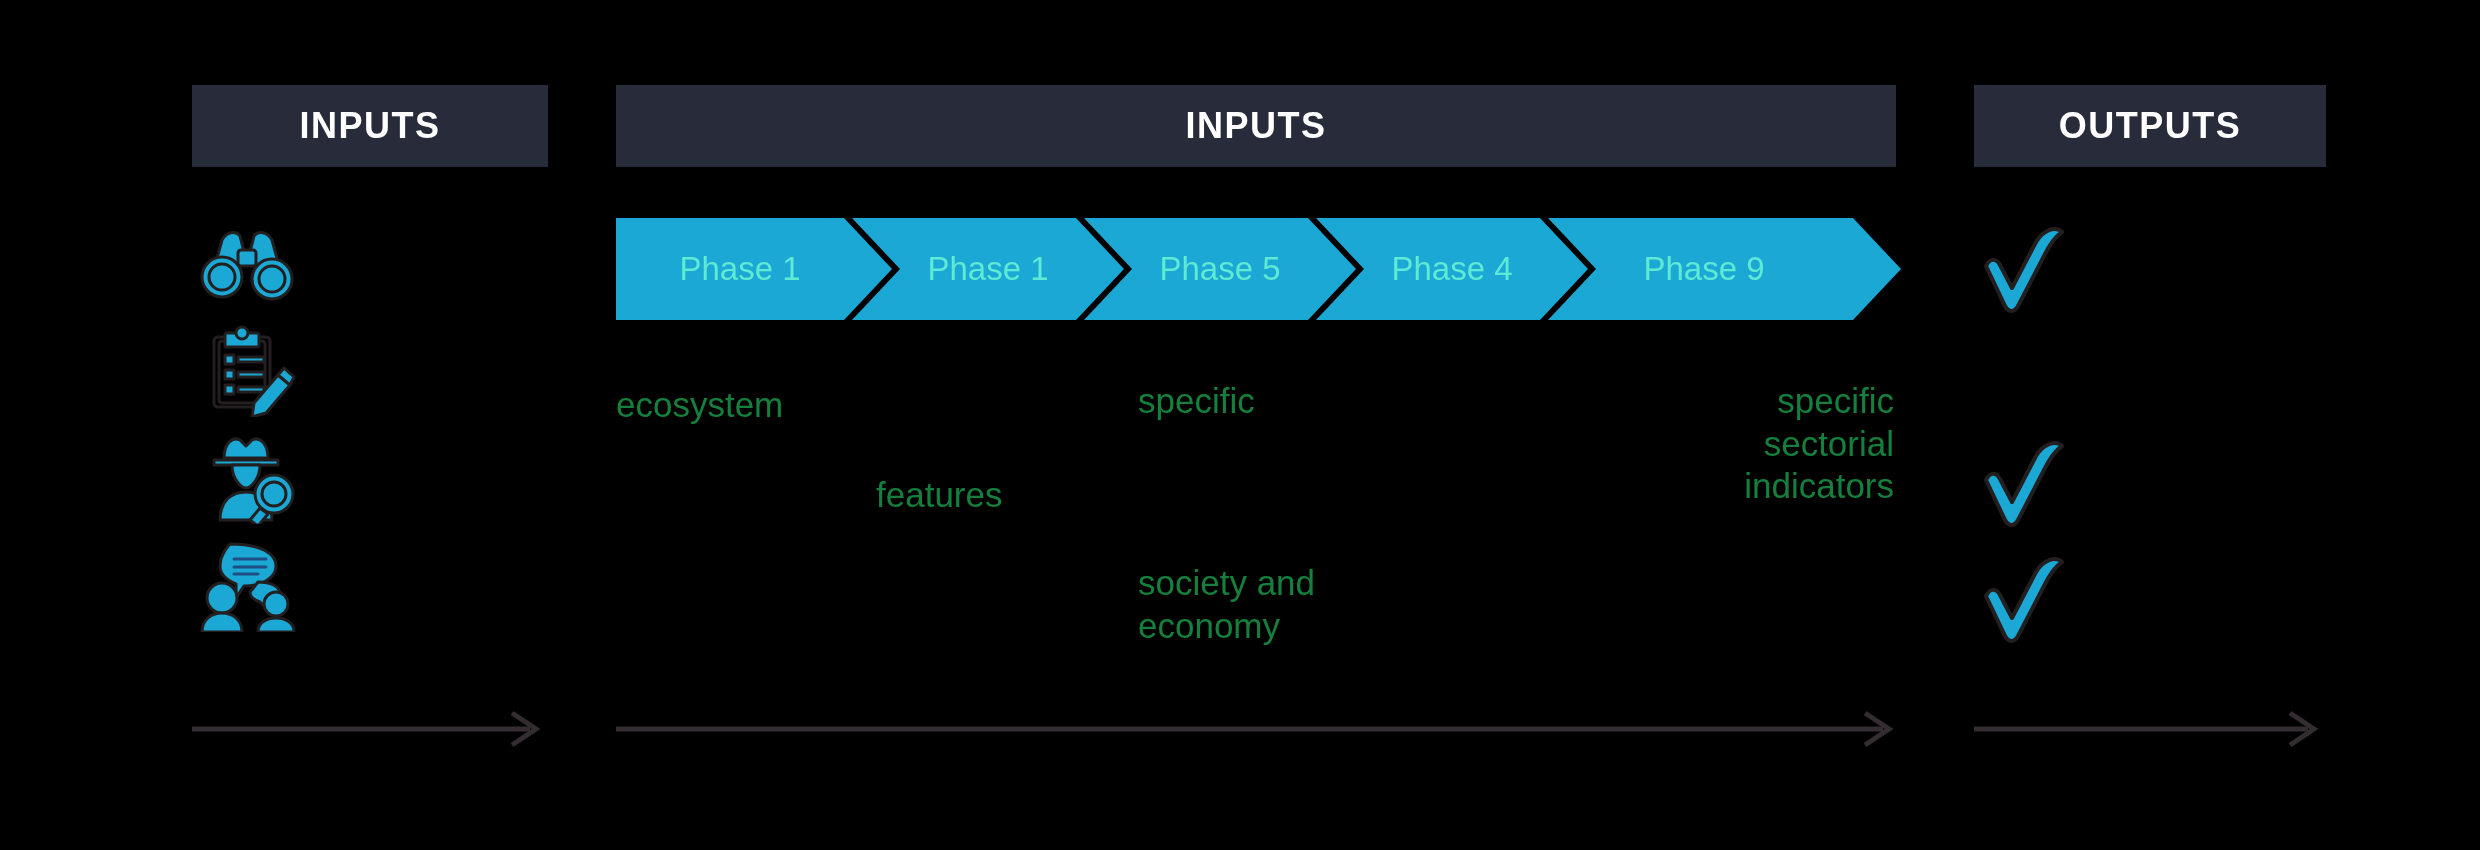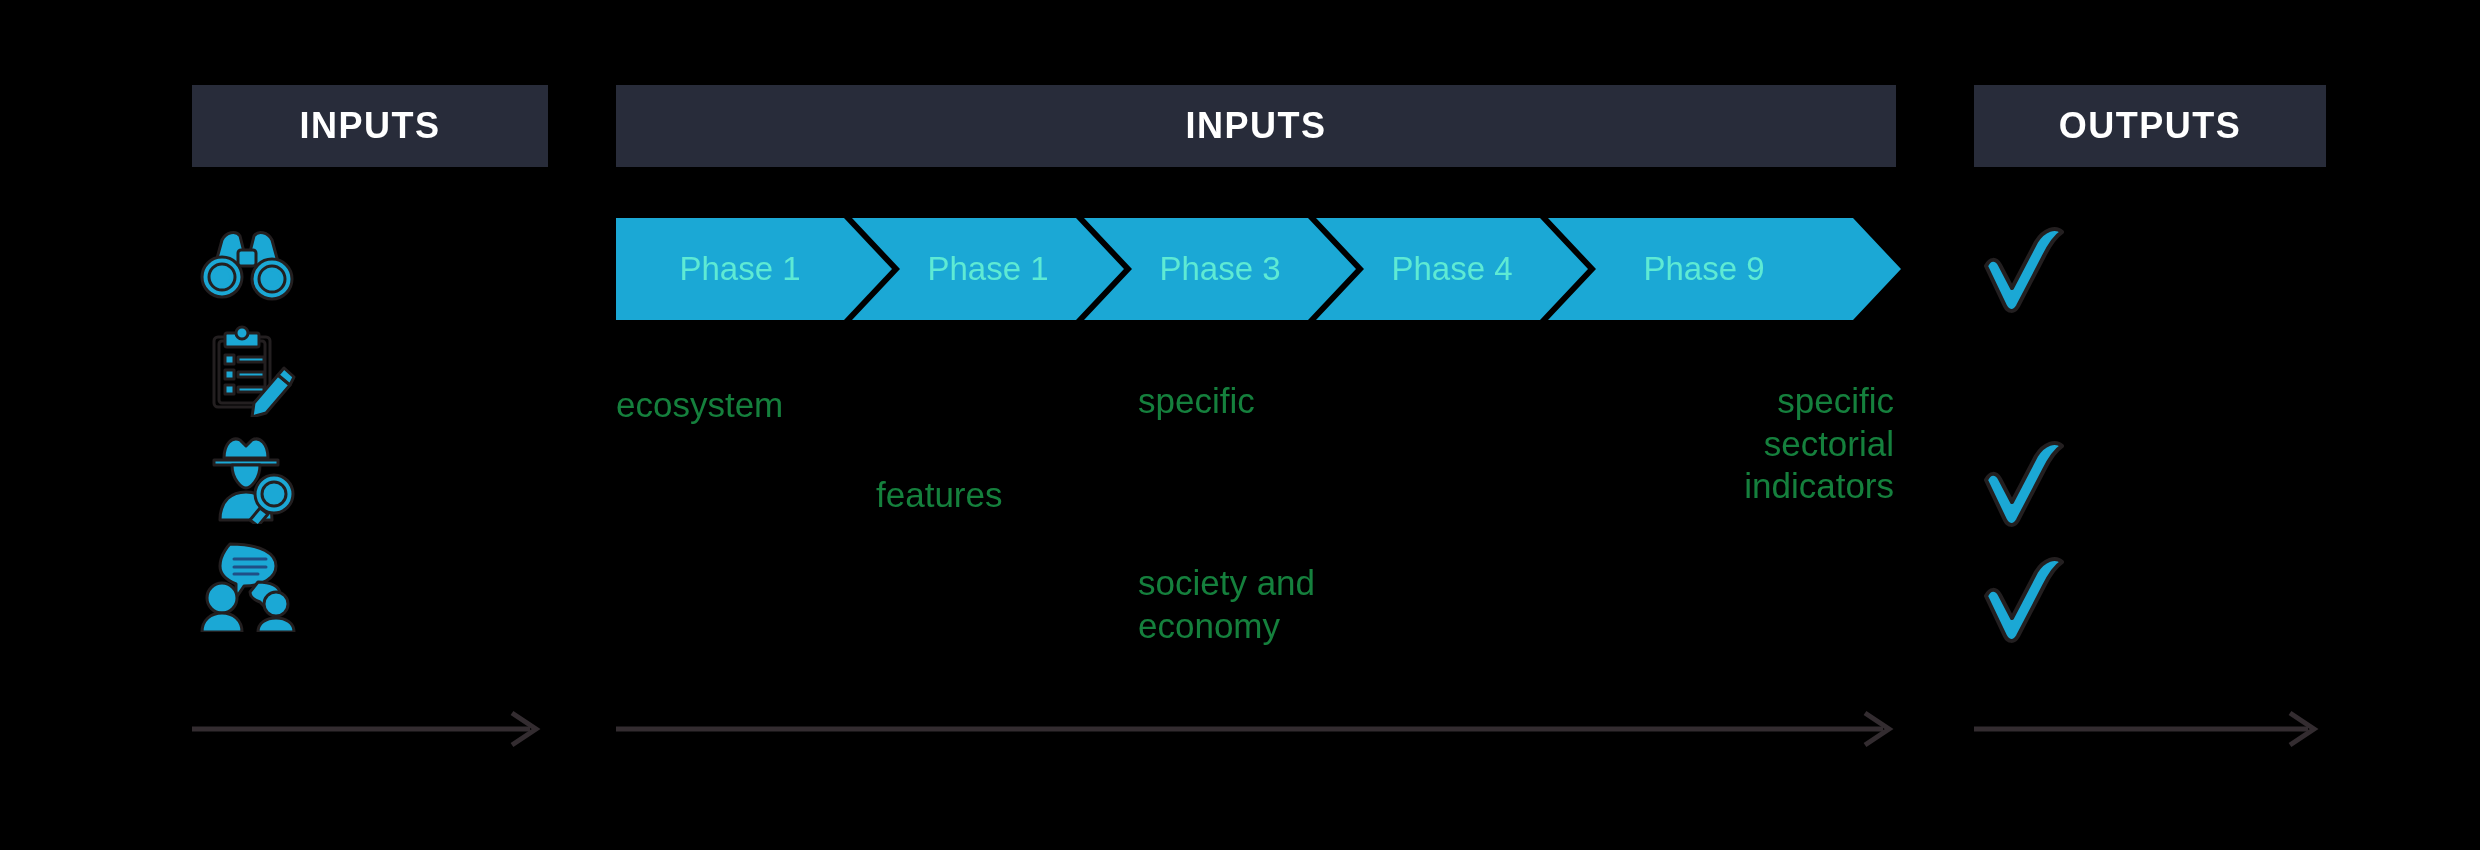--- a/index.html
+++ b/index.html
@@ -216,21 +216,21 @@
 
         <path d="M468 0 L692 0 L740 51 L692 102 L468 102 L516 51 Z"></path>
 
         <path d="M700 0 L924 0 L972 51 L924 102 L700 102 L748 51 Z"></path>
 
         <path d="M932 0 L1237 0 L1285 51 L1237 102 L932 102 L980 51 Z"></path>
       </g>
     </svg>
     <div class="phase-label" style="left:0px;   width:248px;">Phase 1</div>
     <div class="phase-label" style="left:262px; width:220px;">Phase 1</div>
-    <div class="phase-label" style="left:494px; width:220px;">Phase 3</div>
+    <div class="phase-label" style="left:494px; width:220px;">Phase 5</div>
     <div class="phase-label" style="left:726px; width:220px;">Phase 4</div>
     <div class="phase-label" style="left:958px; width:260px;">Phase 9</div>
   </div>
 
   <div class="keyword" id="kw-ecosystem">ecosystem</div>
 
   <div class="keyword" id="kw-features">features</div>
 
   <div class="keyword" id="kw-benefits">specific</div>
 

